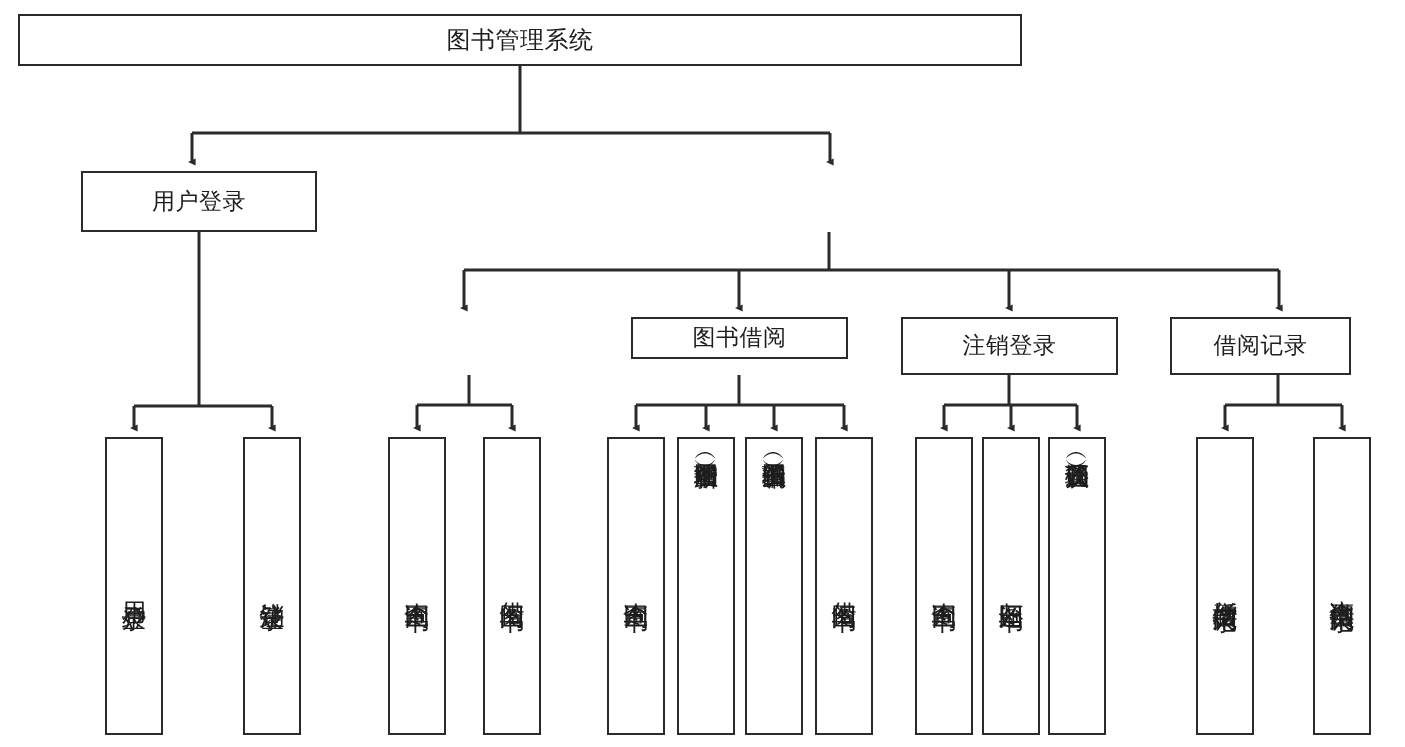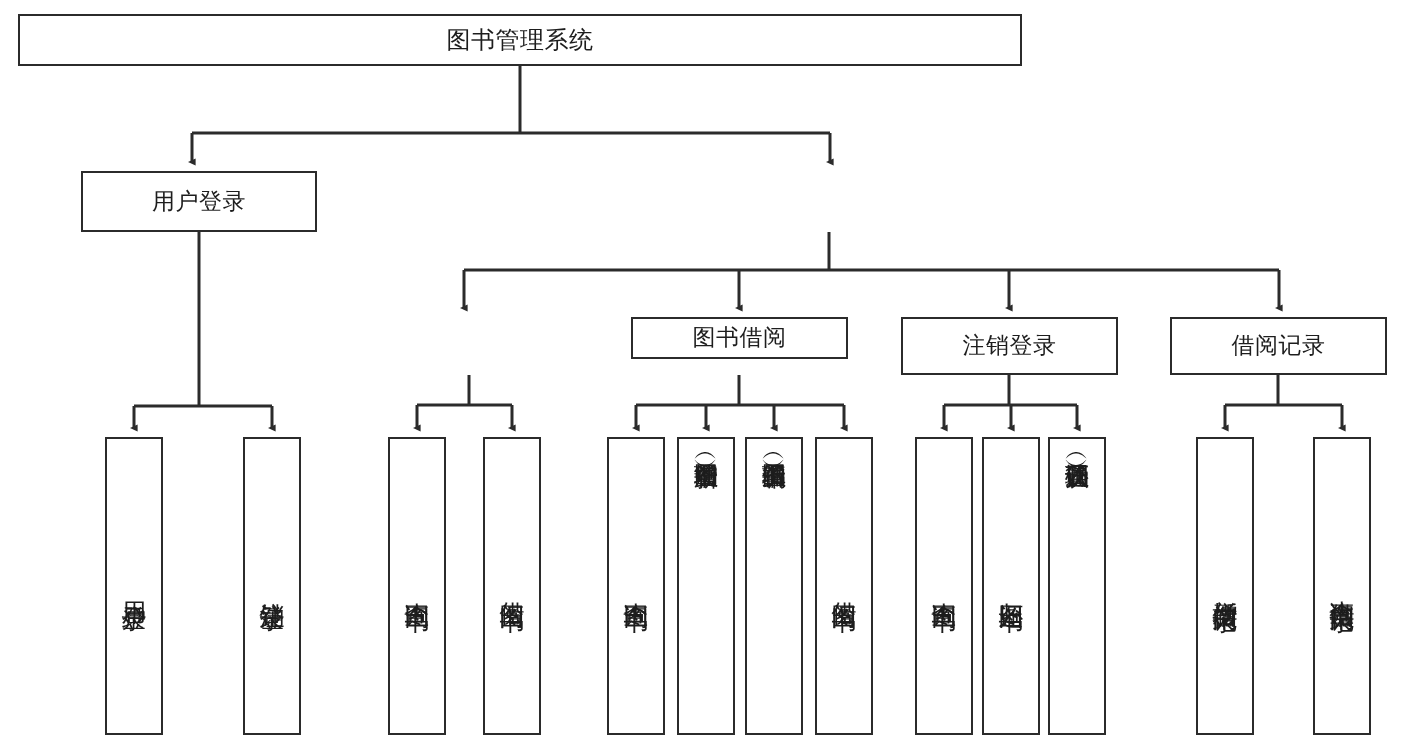--- a/index.html
+++ b/index.html
@@ -159,21 +159,21 @@
 
 
   <div class="node horiz" style="left:631px; top:317px; width:217px; height:42px;">
     <span class="node-label">图书借阅</span>
   </div>
 
   <div class="node horiz" style="left:901px; top:317px; width:217px; height:58px;">
     <span class="node-label">注销登录</span>
   </div>
 
-  <div class="node horiz" style="left:1170px; top:317px; width:217px; height:58px;">
+  <div class="node horiz" style="left:1170px; top:317px; width:181px; height:58px;">
     <span class="node-label">借阅记录</span>
   </div>
 
   <div class="node leaf centered" style="left:388px; top:437px; width:58px; height:298px;">
     <span class="node-label">查询图书</span>
   </div>
 
   <div class="node leaf centered" style="left:483px; top:437px; width:58px; height:298px;">
     <span class="node-label">借阅图书</span>
   </div>

